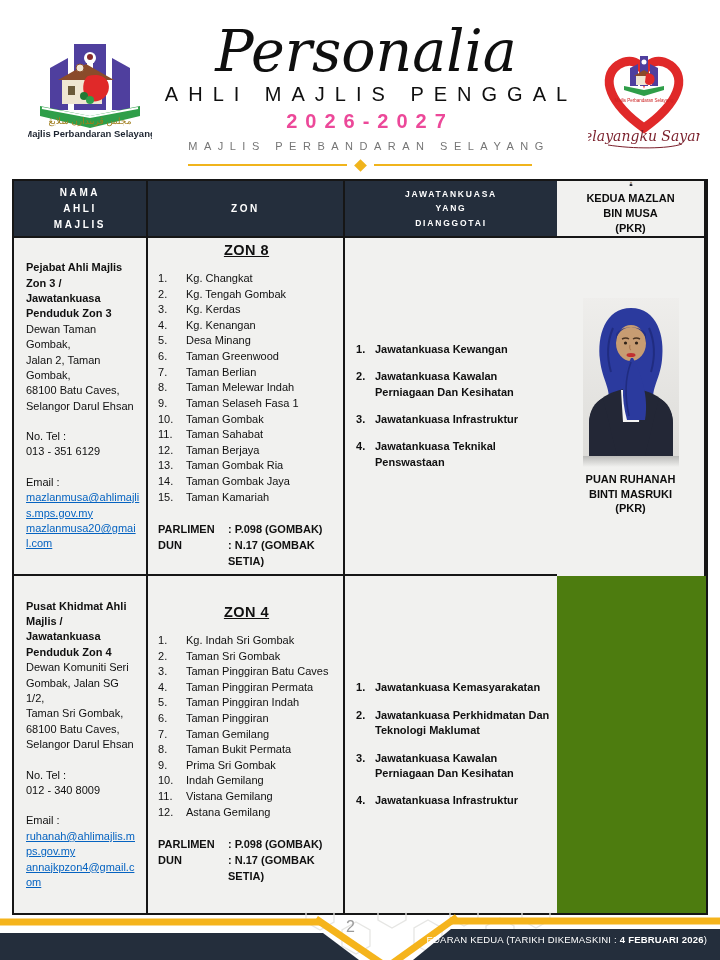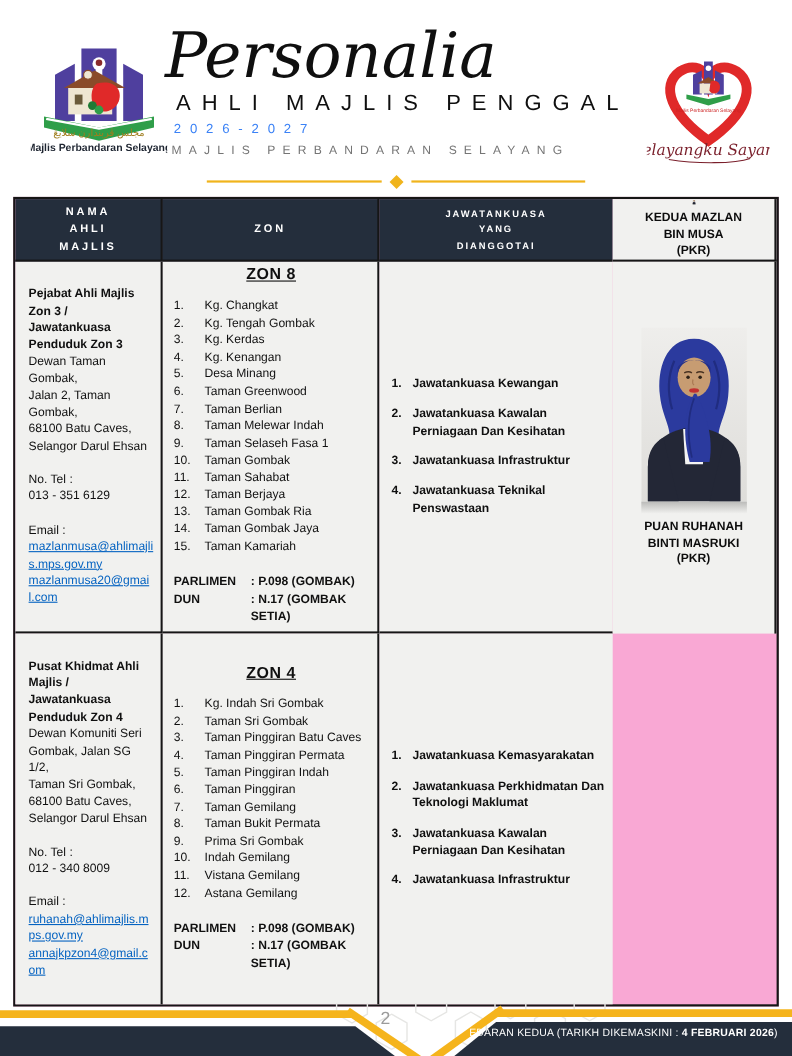--- a/index.html
+++ b/index.html
@@ -4,39 +4,39 @@
 <style>
   * { margin:0; padding:0; box-sizing:border-box; }
   html,body { width:720px; height:960px; }
   body { font-family:"Liberation Sans", sans-serif; background:#fff; position:relative; overflow:hidden; }
 
   .page { position:absolute; inset:0; background:#ffffff; }
 
   
   .logo-left  { position:absolute; left:28px;  top:20px; width:124px; height:122px; }
   .logo-right { position:absolute; right:20px; top:42px; width:112px; height:108px; }
-  .titles { position:absolute; left:150px; right:138px; top:22px; text-align:left; }
+  .titles { position:absolute; left:150px; right:138px; top:22px; text-align:center; }
   .script-title { font-family:"DejaVu Serif", serif; font-style:italic; font-weight:500;
                   font-size:57px; line-height:1.05; color:#0f0f0f; }
   .title-line1 { font-size:20px; font-weight:normal; letter-spacing:10px; color:#0f0f0f;
                  margin-top:1px; white-space:nowrap; padding-left:10px; }
-  .title-years { font-size:12px; font-weight:normal; letter-spacing:8px; color:#3b82f6;
+  .title-years { font-size:20px; font-weight:bold; letter-spacing:8px; color:#ec4899;
                  margin-top:4px; white-space:nowrap; padding-left:8px; }
   .subtitle    { font-size:11px; font-weight:500; letter-spacing:6.5px; color:#757575;
                  margin-top:7px; white-space:nowrap; padding-left:6px; }
   .divider { position:absolute; left:188px; right:188px; top:160px; display:flex;
              align-items:center; gap:9px; height:10px; }
   .divider .line { flex:1; height:2px; background:#F0B41C; }
   .divider .diamond { width:9px; height:9px; background:#F0B41C; transform:rotate(45deg); flex:none; }
 
   
   .member-table { position:absolute; left:12px; top:179px; width:696px;
                   border:2px solid #161616; display:grid;
                   grid-template-columns:134px 197px 212px 149px;
-                  grid-template-rows:57px 338px 337px; background:#f9a8d4; }
+                  grid-template-rows:57px 338px 337px; background:#4d7c0f; }
   .cell { border-right:2px solid #161616; border-bottom:2px solid #161616;
           overflow:hidden; background:#f1f1ef; }
   .cell.last-col { border-right:none; }
   .cell.last-row { border-bottom:none; }
   .th { background:#242E3C; color:#fff; display:flex; align-items:center; justify-content:center;
         text-align:center; font-weight:bold; font-size:10px; letter-spacing:2.6px;
         line-height:1.6; white-space:pre-line; padding:2px; }
   .th.small { font-size:8.5px; letter-spacing:1.8px; line-height:1.7; }
 
   .body-cell { display:flex; flex-direction:column; justify-content:center; }

